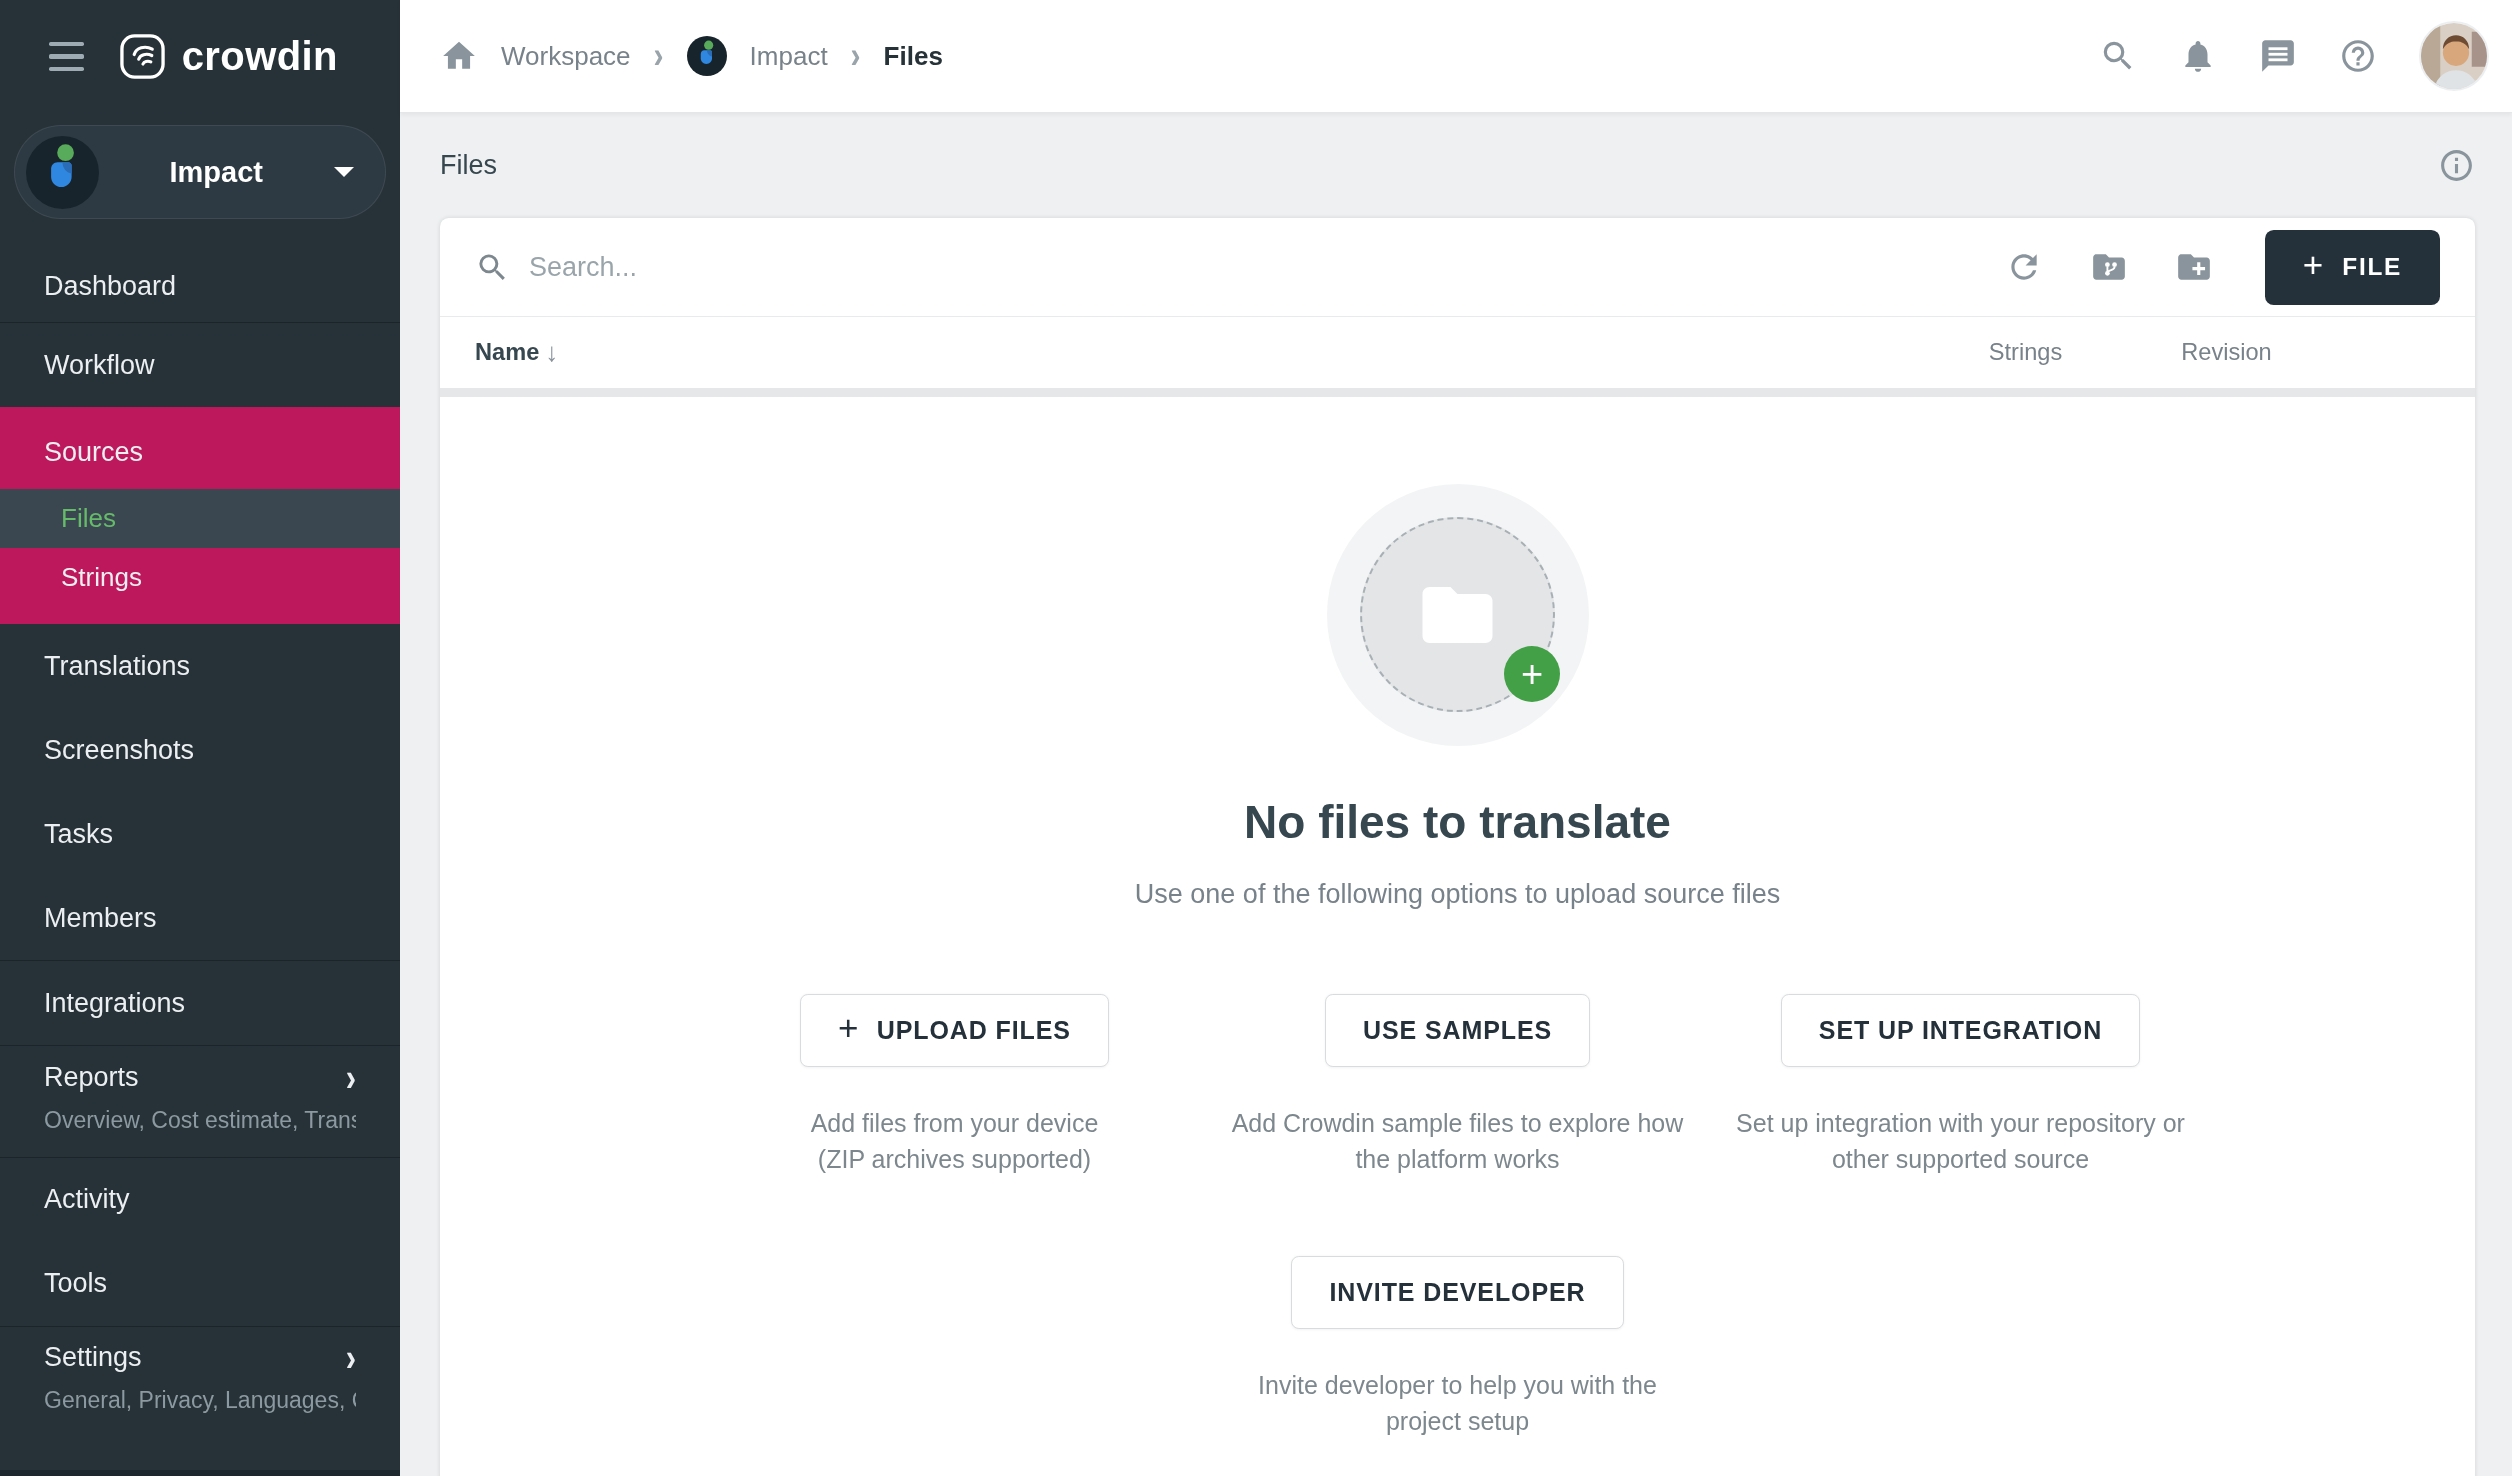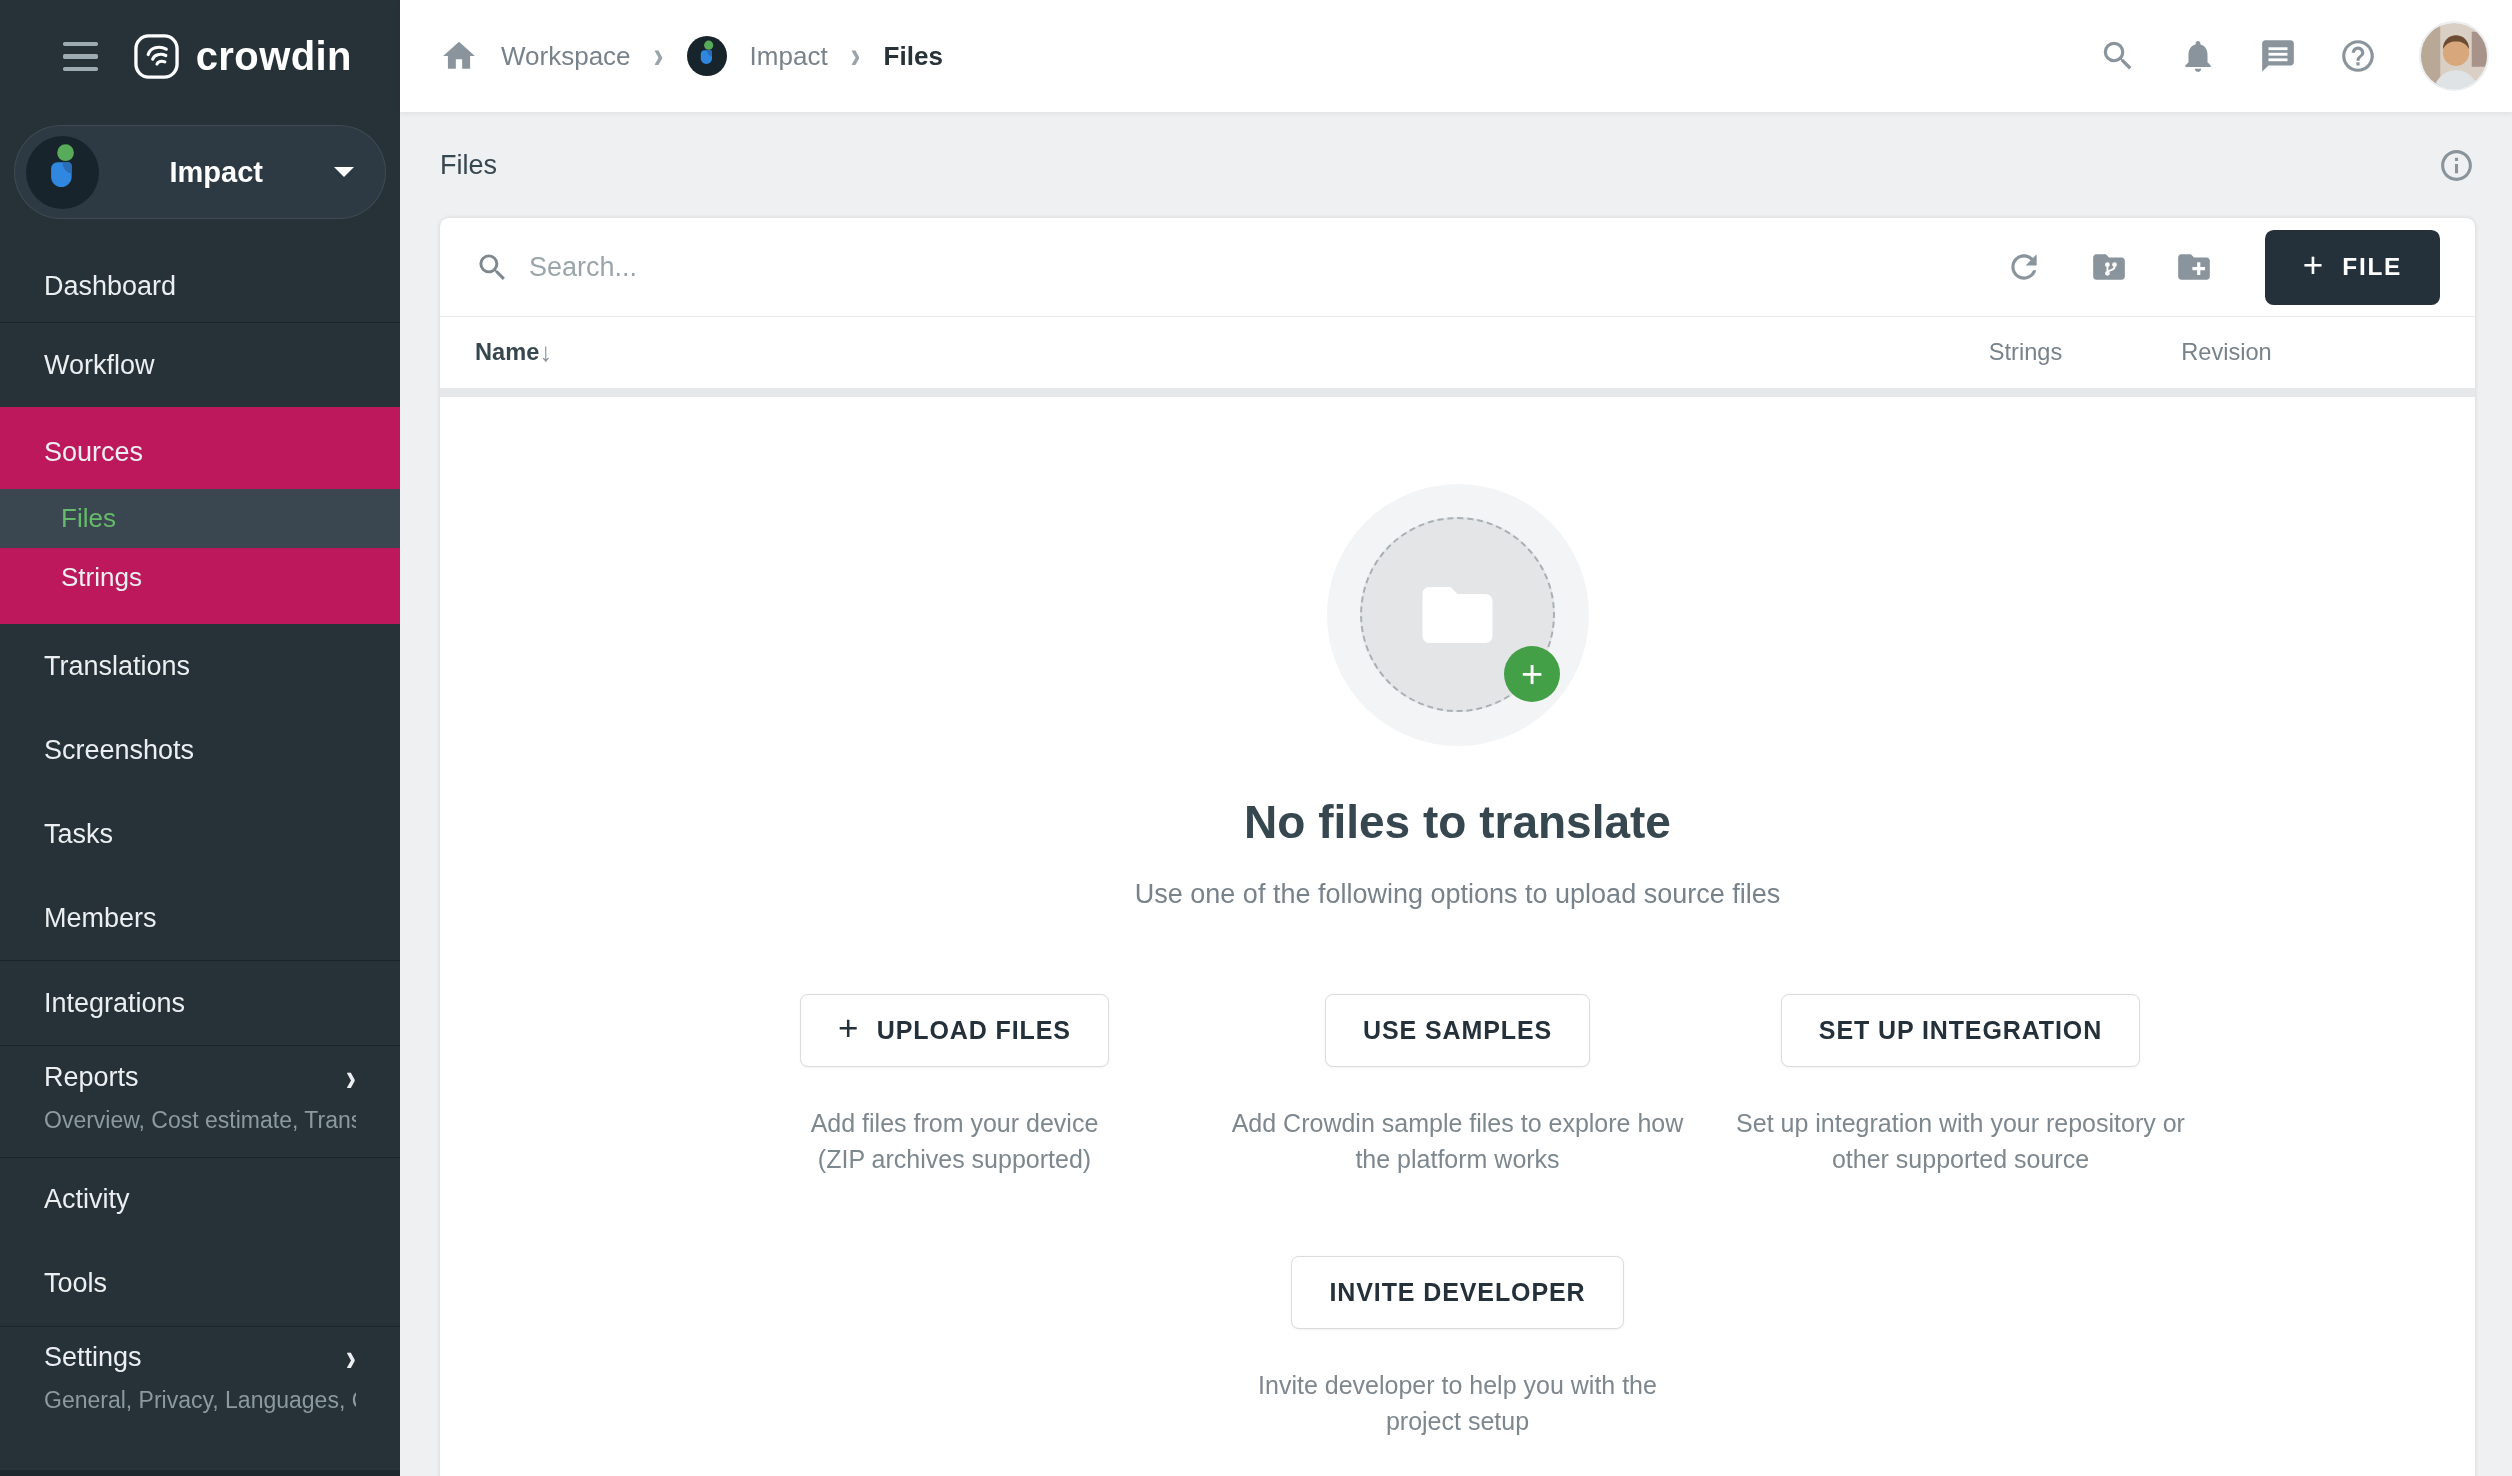--- a/index.html
+++ b/index.html
@@ -2,21 +2,21 @@
 <html style="font-size:14px"><head>
 <meta charset="utf-8">
 <style>
   * { margin:0; padding:0; box-sizing:border-box; }
   html,body { width:2512px; height:1477px; }
   body { font-family:"Liberation Sans", sans-serif; background:#eef0f1; overflow:hidden; }
   .app { width:2512px; height:1477px; display:flex; }
 
   
   .sidebar { width:400px; height:100%; background:#263238; flex:none; display:flex; flex-direction:column; }
-  .brand-row { height:113px; flex:none; display:flex; align-items:center; padding-left:63px; gap:35px; }
+  .brand-row { height:113px; flex:none; display:flex; align-items:center; padding-left:49px; gap:35px; }
   .hamburger { display:flex; flex-direction:column; gap:7.9px; cursor:pointer; }
   .hamburger span { width:35px; height:4.4px; background:#9fabb2; border-radius:1.7px; }
   .logo { display:flex; align-items:center; gap:15.7px; }
   .logo-text { color:#fff; font-size:40px; font-weight:bold; letter-spacing:0.4px; }
 
   .project-select { margin:12.2px 14px 0 14px; height:94px; border-radius:47px; background:#2e3a43;
     border:0.9px solid rgba(255,255,255,0.08); display:flex; align-items:center; padding:0 31px 0 10.5px; cursor:pointer; }
   .proj-avatar { width:73px; height:73px; flex:none; }
   .proj-name { flex:1; text-align:center; color:#fff; font-size:29px; font-weight:600; }
   .caret-down { width:0; height:0; border-left:10.5px solid transparent; border-right:10.5px solid transparent; border-top:10.5px solid #fff; }
@@ -61,21 +61,21 @@
   .search-icon { width:35px; height:35px; flex:none; }
   .search-input { border:none; outline:none; font-size:27px; color:#0f766e; flex:1; font-family:"Liberation Sans",sans-serif; background:transparent; }
   .search-input::placeholder { color:#9aa5ab; }
   .tool-icons { display:flex; align-items:center; gap:47px; margin-right:31px; }
   .tool-icon { width:38px; height:38px; cursor:pointer; }
   .btn-dark { height:75px; padding:0 38px; background:#24313a; border:none; border-radius:8.7px; color:#fff;
     font-size:24.4px; font-weight:bold; letter-spacing:1.7px; display:flex; align-items:center; gap:17.4px; cursor:pointer; font-family:"Liberation Sans",sans-serif; }
   .btn-dark .plus { font-size:35px; font-weight:400; line-height:0; margin-top:-3.5px; }
 
   .table-head { height:72px; flex:none; display:flex; align-items:center; padding:0 35px; border-top:0.9px solid #e8eaeb; }
-  .col-name { flex:1; display:flex; align-items:center; gap:0; color:#37474f; font-size:23.6px; font-weight:600; }
+  .col-name { flex:1; display:flex; align-items:center; gap:6px; color:#37474f; font-size:23.6px; font-weight:600; }
   .sort-arrow { color:#8a949c; font-size:26px; font-weight:400; cursor:pointer; }
   .col-strings, .col-revision { width:201px; text-align:center; color:#78828a; font-size:23.6px; }
   .col-revision { margin-right:113px; }
   .band { height:8.7px; flex:none; background:#e5e7e9; }
 
   .empty { flex:1; display:flex; flex-direction:column; align-items:center; text-align:center; padding-top:87px; }
   .illu { width:262px; height:262px; border-radius:50%; background:#f3f4f5; position:relative; display:flex; align-items:center; justify-content:center; }
   .illu-inner { width:195px; height:195px; border-radius:50%; background:#e3e5e6; border:2.6px dashed #a8b0b5; display:flex; align-items:center; justify-content:center; position:relative; }
   .folder-glyph { width:105px; height:84px; }
   .plus-badge { position:absolute; right:-7px; bottom:8.7px; width:56px; height:56px; border-radius:50%; background:#43a047;

